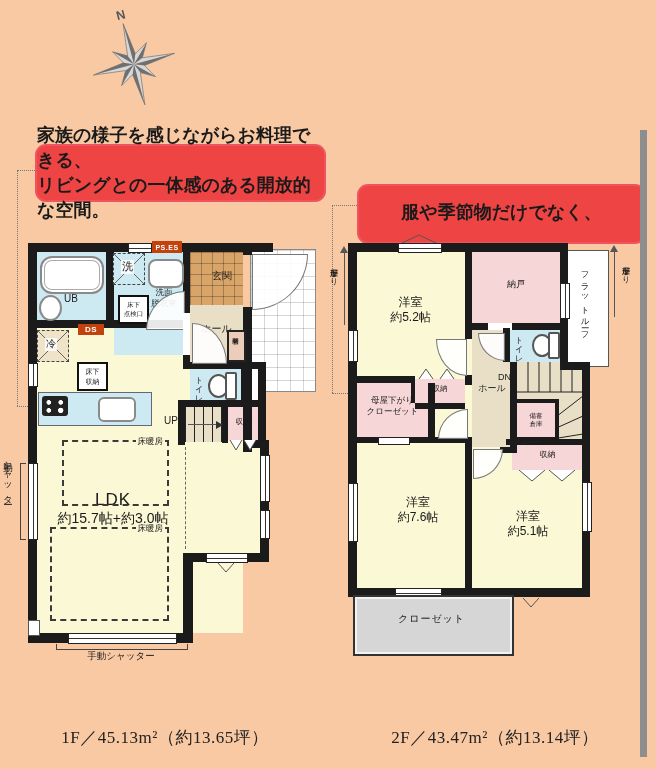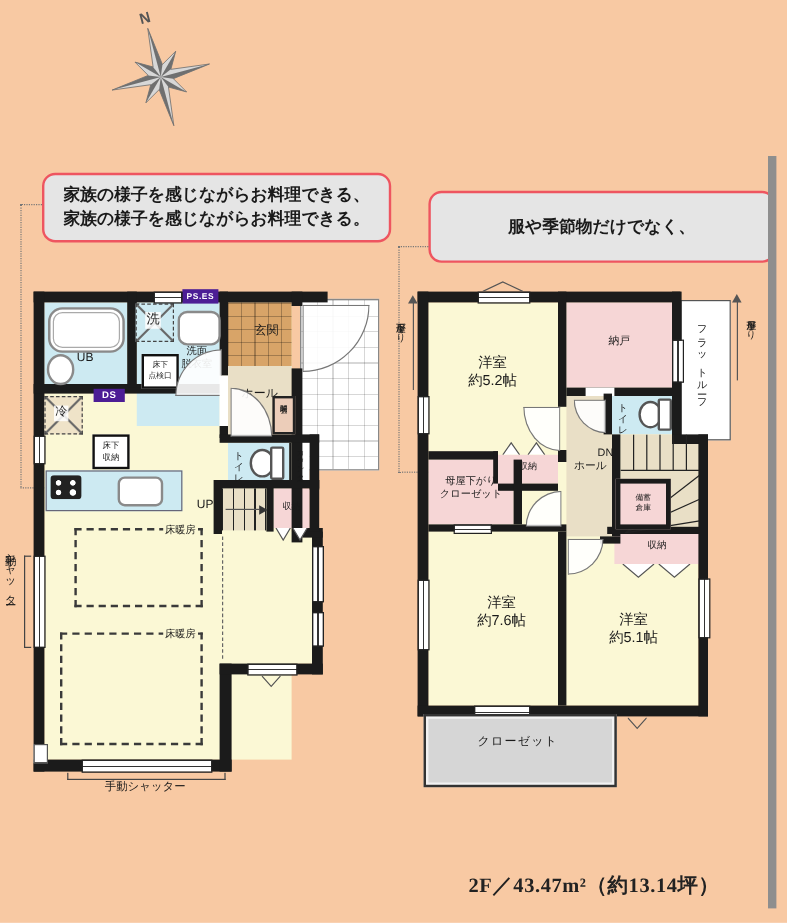--- a/index.html
+++ b/index.html
@@ -20,34 +20,34 @@
   .win-h{position:absolute;border:1px solid #222;
          background:linear-gradient(to bottom,#fff 44%,#333 44%,#333 58%,#fff 58%);}
   .win-v{position:absolute;border:1px solid #222;
          background:linear-gradient(to right,#fff 44%,#333 44%,#333 58%,#fff 58%);}
   .arc{position:absolute;border:1px solid #777;background:rgba(255,255,255,.9);}
   .dashedbox{position:absolute;border:2px dashed #3a3a3a;}
   .xbox{position:absolute;border:1px dashed #444;
         background-image:
          linear-gradient(to top right, transparent calc(50% - .7px), #666 calc(50% - .7px) calc(50% + .7px), transparent calc(50% + .7px)),
          linear-gradient(to bottom right, transparent calc(50% - .7px), #666 calc(50% - .7px) calc(50% + .7px), transparent calc(50% + .7px));}
-  .badge{position:absolute;background:#4c1d95;color:#fff;display:flex;align-items:center;justify-content:center;
+  .badge{position:absolute;background:#c2410c;color:#fff;display:flex;align-items:center;justify-content:center;
          font-size:8px;font-weight:bold;letter-spacing:.5px;}
   .borderbox{position:absolute;border:2px solid #111;background:#fff;display:flex;align-items:center;justify-content:center;text-align:center;}
   .tile-genkan{position:absolute;background-color:#d8a468;background-image:
       repeating-linear-gradient(#00000040 0 1px, transparent 1px 11px),
       repeating-linear-gradient(90deg,#00000040 0 1px, transparent 1px 11px);}
   .tile-porch{position:absolute;background-color:#fff;border:1px solid #888;background-image:
       repeating-linear-gradient(#00000028 0 1px, transparent 1px 13px),
       repeating-linear-gradient(90deg,#00000028 0 1px, transparent 1px 13px);}
   .stairs1{position:absolute;background-color:#e9dfc6;background-image:
       repeating-linear-gradient(90deg,#222 0 1px, transparent 1px 9px);}
-  .callout{position:absolute;background:#e5e5e5;border:2px solid #ee5560;border-radius:11px;
+  .callout{position:absolute;background:#ef4444;border:2px solid #ee5560;border-radius:11px;
            display:flex;flex-direction:column;align-items:center;justify-content:center;
-           font-weight:bold;font-size:14px;line-height:1.4;text-align:center;}
+           font-weight:bold;font-size:18px;line-height:1.4;text-align:left;}
   .leader{position:absolute;}
   .footer{position:absolute;font-family:"Liberation Serif","DejaVu Serif",serif;font-size:17px;
           letter-spacing:.5px;text-align:center;color:#222;}
   .shbracket{position:absolute;border:1px solid #444;border-top:none;background:transparent;}
   .shbracketv{position:absolute;border:1px solid #444;border-right:none;background:transparent;}
   .arrowline{position:absolute;background:#555;}
   .tri-up{position:absolute;width:0;height:0;border-left:4px solid transparent;border-right:4px solid transparent;border-bottom:7px solid #555;}
   .tri-right{position:absolute;width:0;height:0;border-top:4px solid transparent;border-bottom:4px solid transparent;border-left:7px solid #333;}
   .stove{position:absolute;background:#222;border-radius:3px;background-image:
       radial-gradient(circle at 26% 32%, #fff 2px, transparent 2.6px),
@@ -76,23 +76,23 @@
         <polygon points="50,63 50,107 45.8,73.2"></polygon>
         <polygon points="50,63 31.6,81.4 39.8,67.2"></polygon>
         <polygon points="50,63 6,63 39.8,58.8"></polygon>
         <polygon points="50,63 31.6,44.6 45.8,52.8"></polygon>
       </g>
     </g>
   </svg>
 
   <div class="callout" style="left:35px;top:144px;width:287px;height:54px;">
     <span>家族の様子を感じながらお料理できる、</span>
-    <span>家族の様子を感じながらお料理できる。</span>
+    <span>リビングとの一体感のある開放的な空間。</span>
   </div>
-  <div class="callout" style="left:357px;top:159px;width:285px;height:56px;">
+  <div class="callout" style="left:357px;top:184px;width:285px;height:56px;font-family:Liberation Mono, monospace;">
     <span>服や季節物だけでなく、</span>
   </div>
 
   <div class="leader" style="left:17px;top:170px;width:18px;border-top:1px dotted #777;"></div>
   <div class="leader" style="left:17px;top:170px;height:236px;border-left:1px dotted #777;"></div>
   <div class="leader" style="left:17px;top:406px;width:53px;border-top:1px dotted #777;"></div>
   <div class="leader" style="left:332px;top:205px;width:25px;border-top:1px dotted #777;"></div>
   <div class="leader" style="left:332px;top:205px;height:188px;border-left:1px dotted #777;"></div>
   <div class="leader" style="left:332px;top:393px;width:58px;border-top:1px dotted #777;"></div>
   <div class="abs" style="left:388px;top:391px;width:5px;height:5px;border-radius:50%;background:#555;"></div>
@@ -178,20 +178,24 @@
     <div class="toilet-bowl" style="left:180px;top:131px;width:17px;height:20px;"></div>
     <div class="toilet-tank" style="left:197px;top:129px;width:8px;height:24px;"></div>
     <span class="lbl vert" style="left:217px;top:127px;font-size:6px;letter-spacing:0;">カウンター</span>
     <span class="lbl c" style="left:200px;top:174px;width:30px;font-size:7.5px;">収納</span>
     <svg class="abs" style="left:201px;top:197px;" width="29" height="11" viewBox="0 0 29 11">
       <path d="M1,0 L7,10 L13,0 M15,0 L21,10 L27,0" fill="#fff" stroke="#555" stroke-width="1"></path>
     </svg>
 
     <div class="abs" style="left:157px;top:204px;width:1px;height:102px;border-left:1px dashed #666;"></div>
 
+    <div class="lbl c" style="left:5px;top:246px;width:160px;">
+      <div style="font-size:17px;letter-spacing:1px;">LDK</div>
+      <div style="font-size:14px;">約15.7帖+約3.0帖</div>
+    </div>
 
     <div class="dashedbox" style="left:34px;top:197px;width:103px;height:62px;">
       <span class="lbl" style="right:2px;top:-6px;font-size:8.5px;background:#fbf8d5;padding:0 2px;">床暖房</span>
     </div>
     <div class="dashedbox" style="left:22px;top:284px;width:115px;height:90px;">
       <span class="lbl" style="right:2px;top:-6px;font-size:8.5px;background:#fbf8d5;padding:0 2px;">床暖房</span>
     </div>
 
     <div class="win-h" style="left:100px;top:0;width:22px;height:8px;"></div>
     <div class="win-v" style="left:0;top:120px;width:8px;height:22px;"></div>
@@ -318,14 +322,15 @@
     <span class="lbl c" style="left:5px;top:370px;width:157px;font-size:10px;letter-spacing:1px;">クローゼット</span>
 
     <div class="arrowline" style="left:-4px;top:8px;width:1px;height:74px;"></div>
     <div class="tri-up" style="left:-8px;top:3px;"></div>
     <span class="lbl vert" style="left:-20px;top:20px;font-size:8px;letter-spacing:0;">母屋下がり</span>
     <div class="arrowline" style="left:266px;top:6px;width:1px;height:68px;"></div>
     <div class="tri-up" style="left:262px;top:2px;"></div>
     <span class="lbl vert" style="left:272px;top:18px;font-size:8px;letter-spacing:0;">母屋下がり</span>
   </div>
 
-  <div class="footer" style="left:350px;top:726px;width:290px;font-weight:bold;">2F／43.47m²（約13.14坪）</div>
+  <div class="footer" style="left:25px;top:726px;width:280px;">1F／45.13m²（約13.65坪）</div>
+  <div class="footer" style="left:350px;top:726px;width:290px;">2F／43.47m²（約13.14坪）</div>
 </div>
 
 </body></html>

